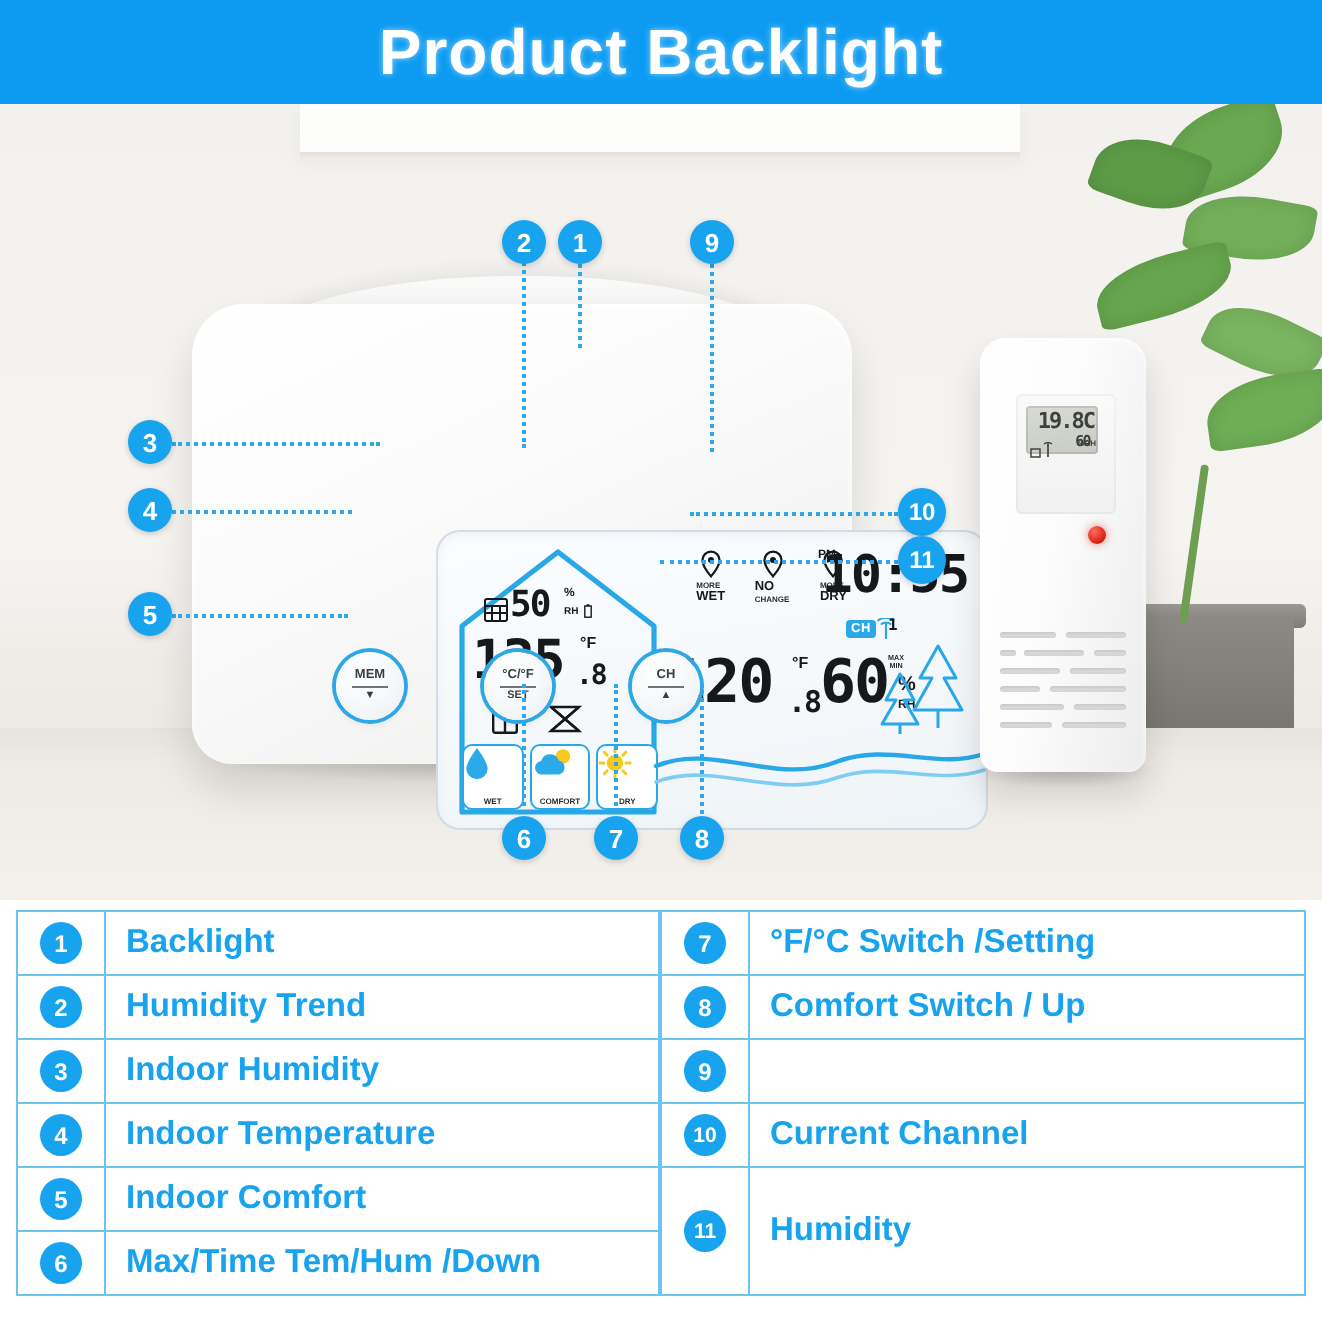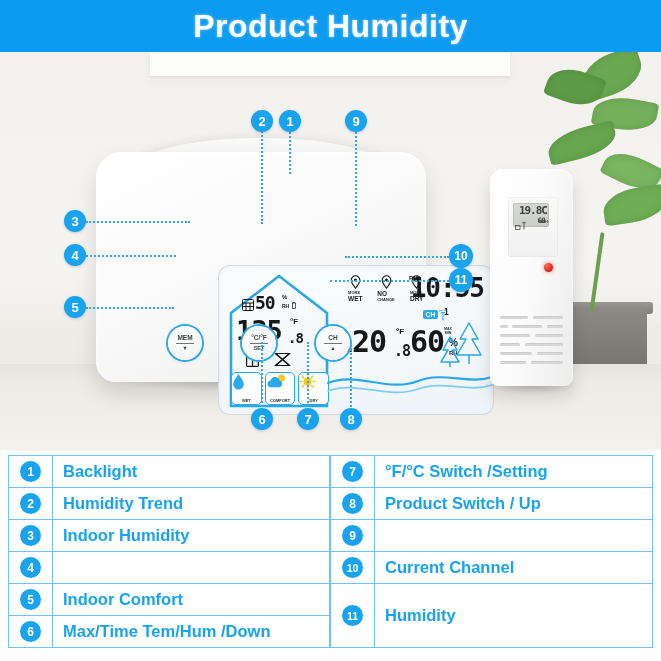--- a/index.html
+++ b/index.html
@@ -243,21 +243,21 @@
     box-sizing:border-box;
   }
   .ltext.two-line{flex-direction:column;align-items:flex-start;justify-content:center;}
 </style>
 </head>
 <body>
 
 <div id="root">
 
   <div class="banner">
-    <div class="banner-title">Product Humidity</div>
+    <div class="banner-title">Product Backlight</div>
   </div>
 
   <div class="scene">
 
     <div class="wall-panel"></div>
     <div class="wall-panel-edge"></div>
 
     <div class="pot-rim"></div>
     <div class="pot"></div>
     <div class="stem" style="right:62px;bottom:138px;width:4px;height:80px;transform:rotate(8deg);"></div>
@@ -543,20 +543,21 @@
       <div class="lrow" style="height:32px;">
         <div class="lnum-cell">
           <div class="lnum">3</div>
         </div>
         <div class="ltext">Indoor Humidity</div>
       </div>
       <div class="lrow" style="height:32px;">
         <div class="lnum-cell">
           <div class="lnum">4</div>
         </div>
+        <div class="ltext">Indoor Temperature</div>
       </div>
       <div class="lrow" style="height:32px;">
         <div class="lnum-cell">
           <div class="lnum">5</div>
         </div>
         <div class="ltext">Indoor Comfort</div>
       </div>
       <div class="lrow" style="height:33px;">
         <div class="lnum-cell">
           <div class="lnum">6</div>
@@ -569,21 +570,21 @@
       <div class="lrow" style="height:32px;">
         <div class="lnum-cell">
           <div class="lnum">7</div>
         </div>
         <div class="ltext">°F/°C Switch /Setting</div>
       </div>
       <div class="lrow" style="height:32px;">
         <div class="lnum-cell">
           <div class="lnum">8</div>
         </div>
-        <div class="ltext">Product Switch / Up</div>
+        <div class="ltext">Comfort Switch / Up</div>
       </div>
       <div class="lrow" style="height:32px;">
         <div class="lnum-cell">
           <div class="lnum">9</div>
         </div>
       </div>
       <div class="lrow" style="height:32px;">
         <div class="lnum-cell">
           <div class="lnum two">10</div>
         </div>

